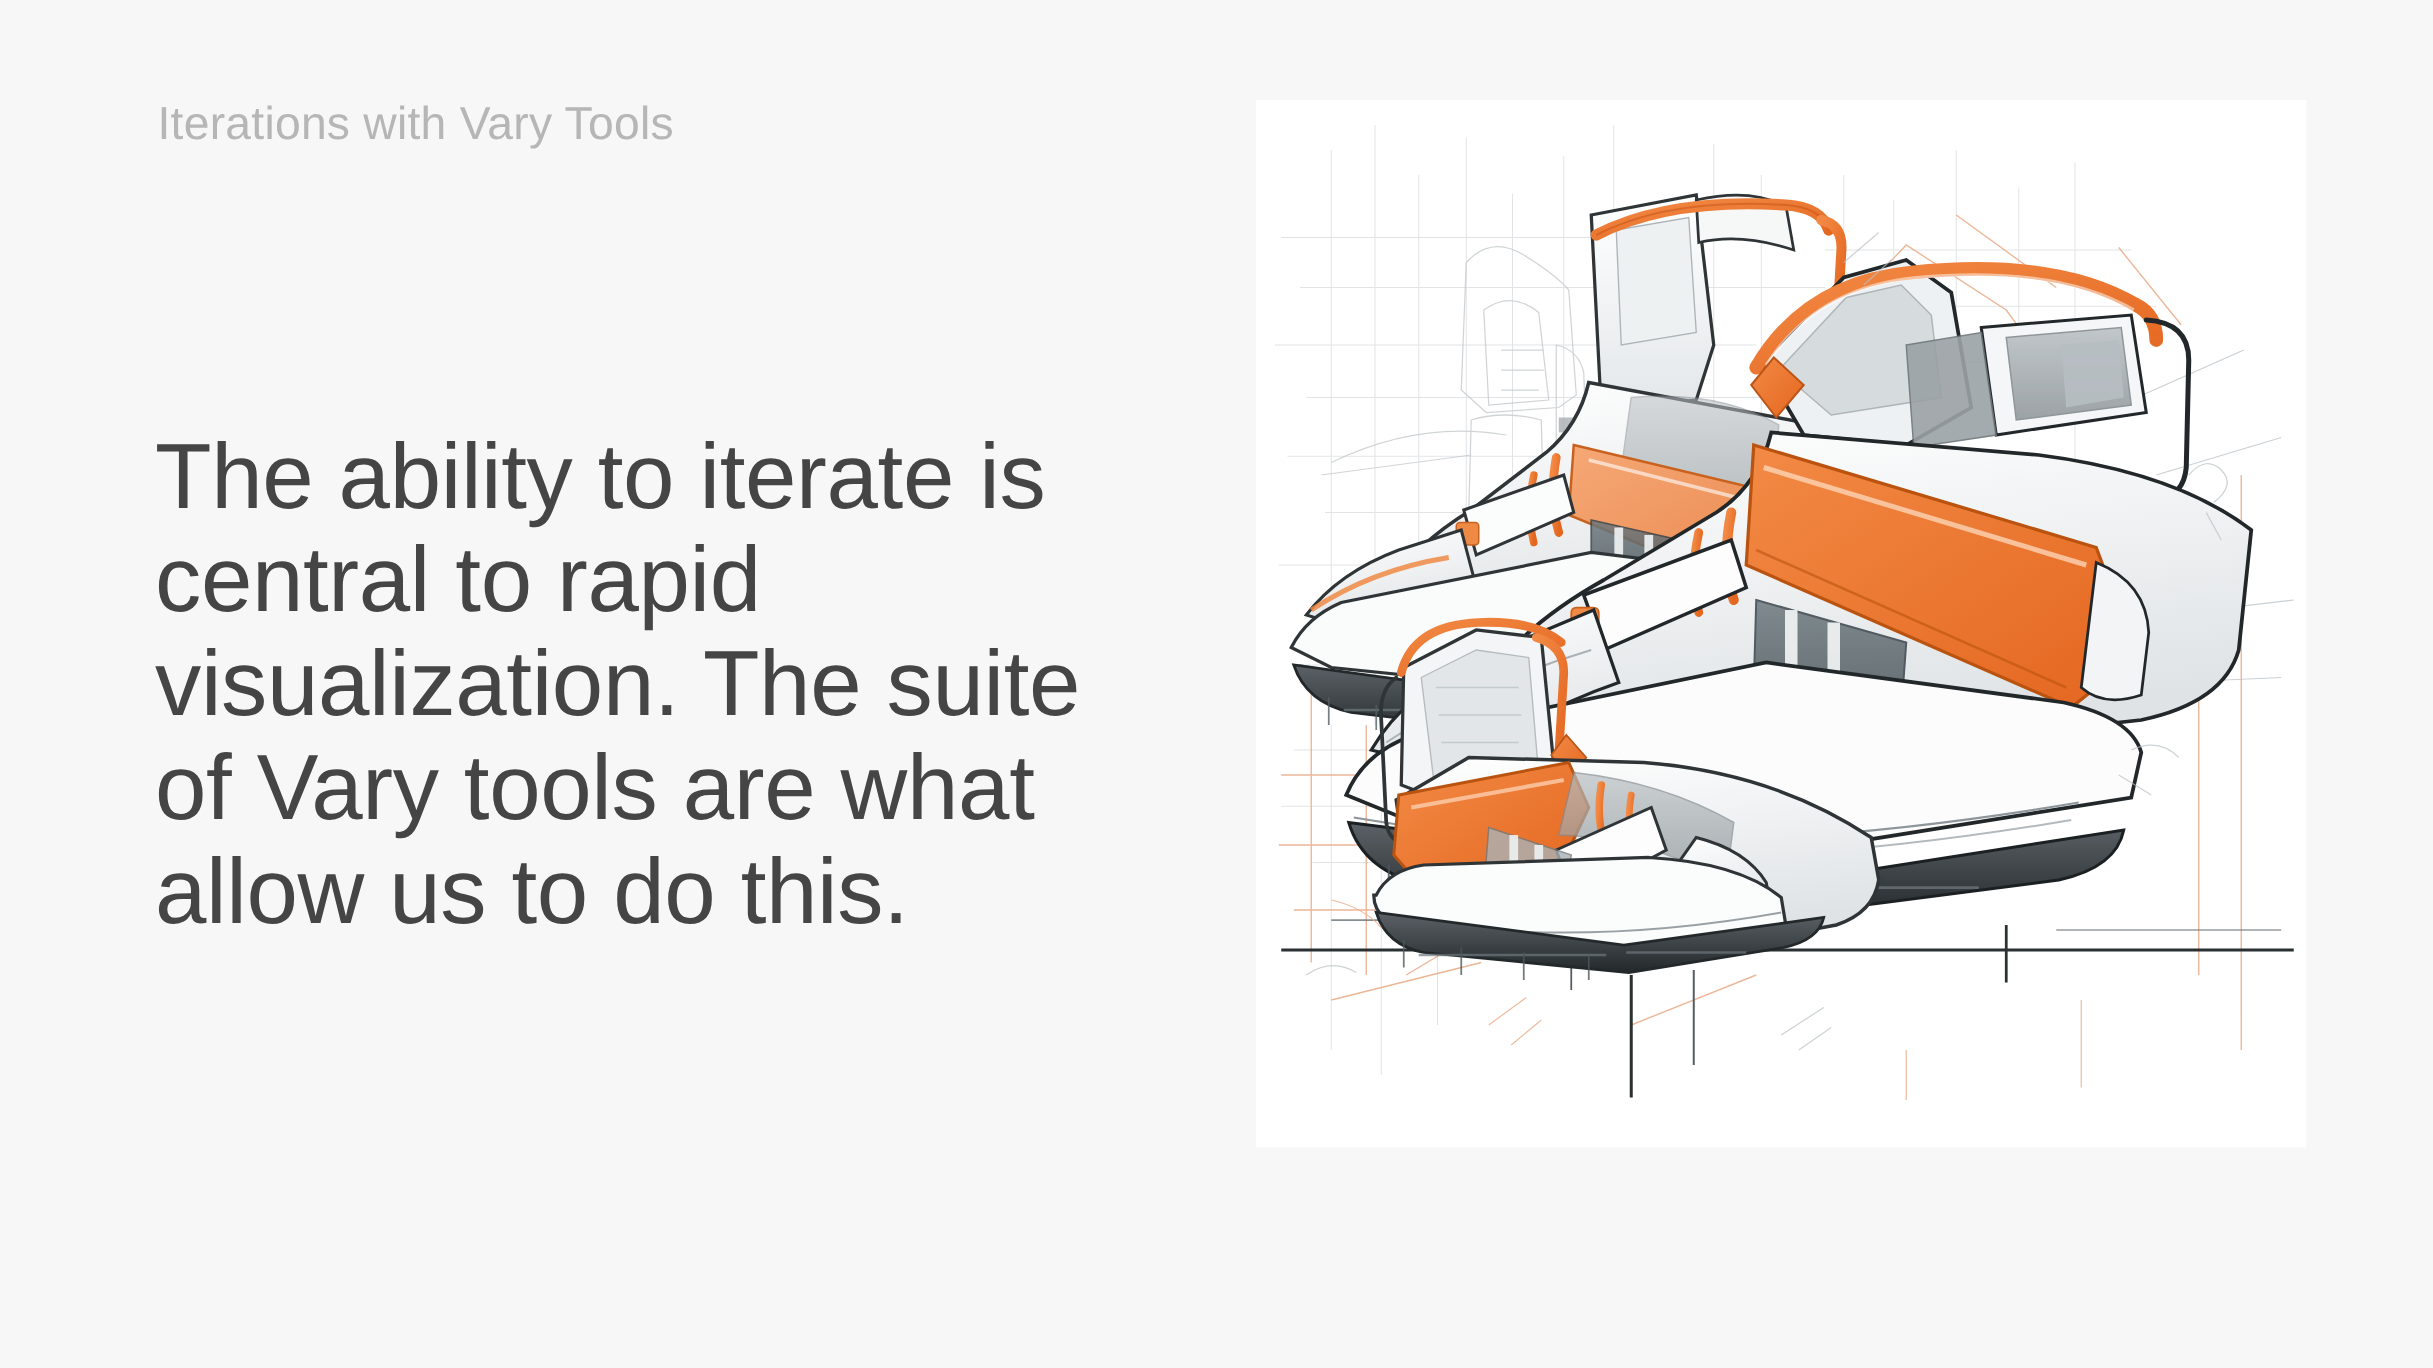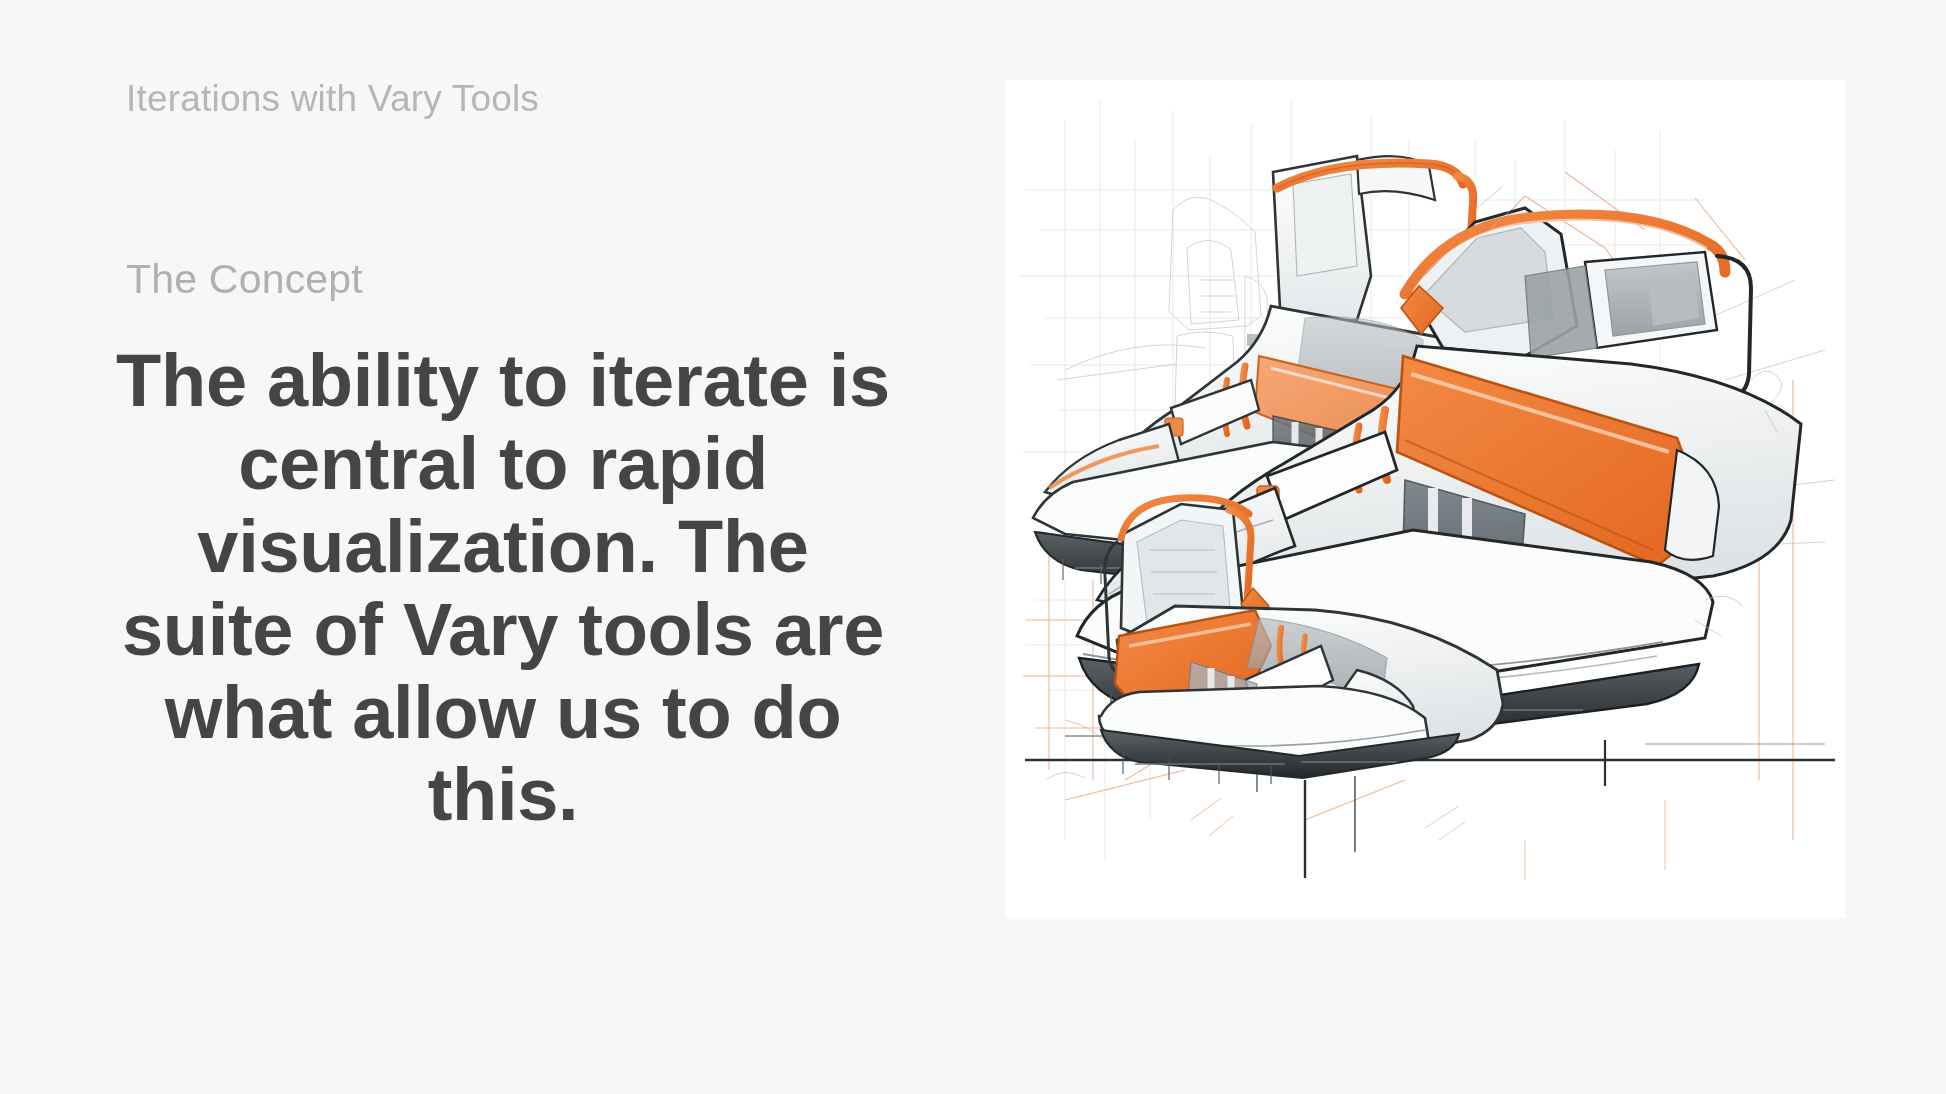--- a/index.html
+++ b/index.html
@@ -20,23 +20,23 @@
     position:absolute;left:98px;top:78px;
     font-size:37px;font-weight:400;color:#b6b6b6;
     letter-spacing:.2px;white-space:nowrap;
   }
   .section-label{
     position:absolute;left:98px;top:256px;
     font-size:41px;font-weight:400;color:#b0b0b0;
     letter-spacing:.2px;white-space:nowrap;
   }
   .headline{
-    position:absolute;left:80px;top:340px;width:790px;
-    font-size:74px;line-height:1.12;font-weight:700;
-    color:#454545;letter-spacing:-0.3px;text-align:center;
+    position:absolute;left:96px;top:340px;width:790px;
+    font-size:74px;line-height:1.12;font-weight:400;
+    color:#454545;letter-spacing:-0.3px;
   }
   .footer-note{
     position:absolute;left:99px;top:1000px;
     font-size:17px;color:#d6d6d6;font-weight:400;
     letter-spacing:.1px;white-space:nowrap;
   }
 
   
   .image-panel{
     position:absolute;left:1005px;top:80px;
@@ -48,21 +48,20 @@
 </style>
 </head>
 <body>
 
 <div class="slide">
 
   <div class="left-col">
 
     <div class="slide-title">Iterations with Vary Tools</div>
 
-    <div class="section-label">The Concept</div>
 
     <div class="headline">The ability to iterate is central to rapid visualization. The suite of Vary tools are what allow us to do this.</div>
 
   </div>
 
   <div class="image-panel">
     <svg viewBox="0 0 840 838" xmlns="http://www.w3.org/2000/svg">
       <defs>
         <linearGradient id="gMesh" x1="0" y1="0" x2="0" y2="1">
           <stop offset="0%" stop-color="#ffffff"></stop>

